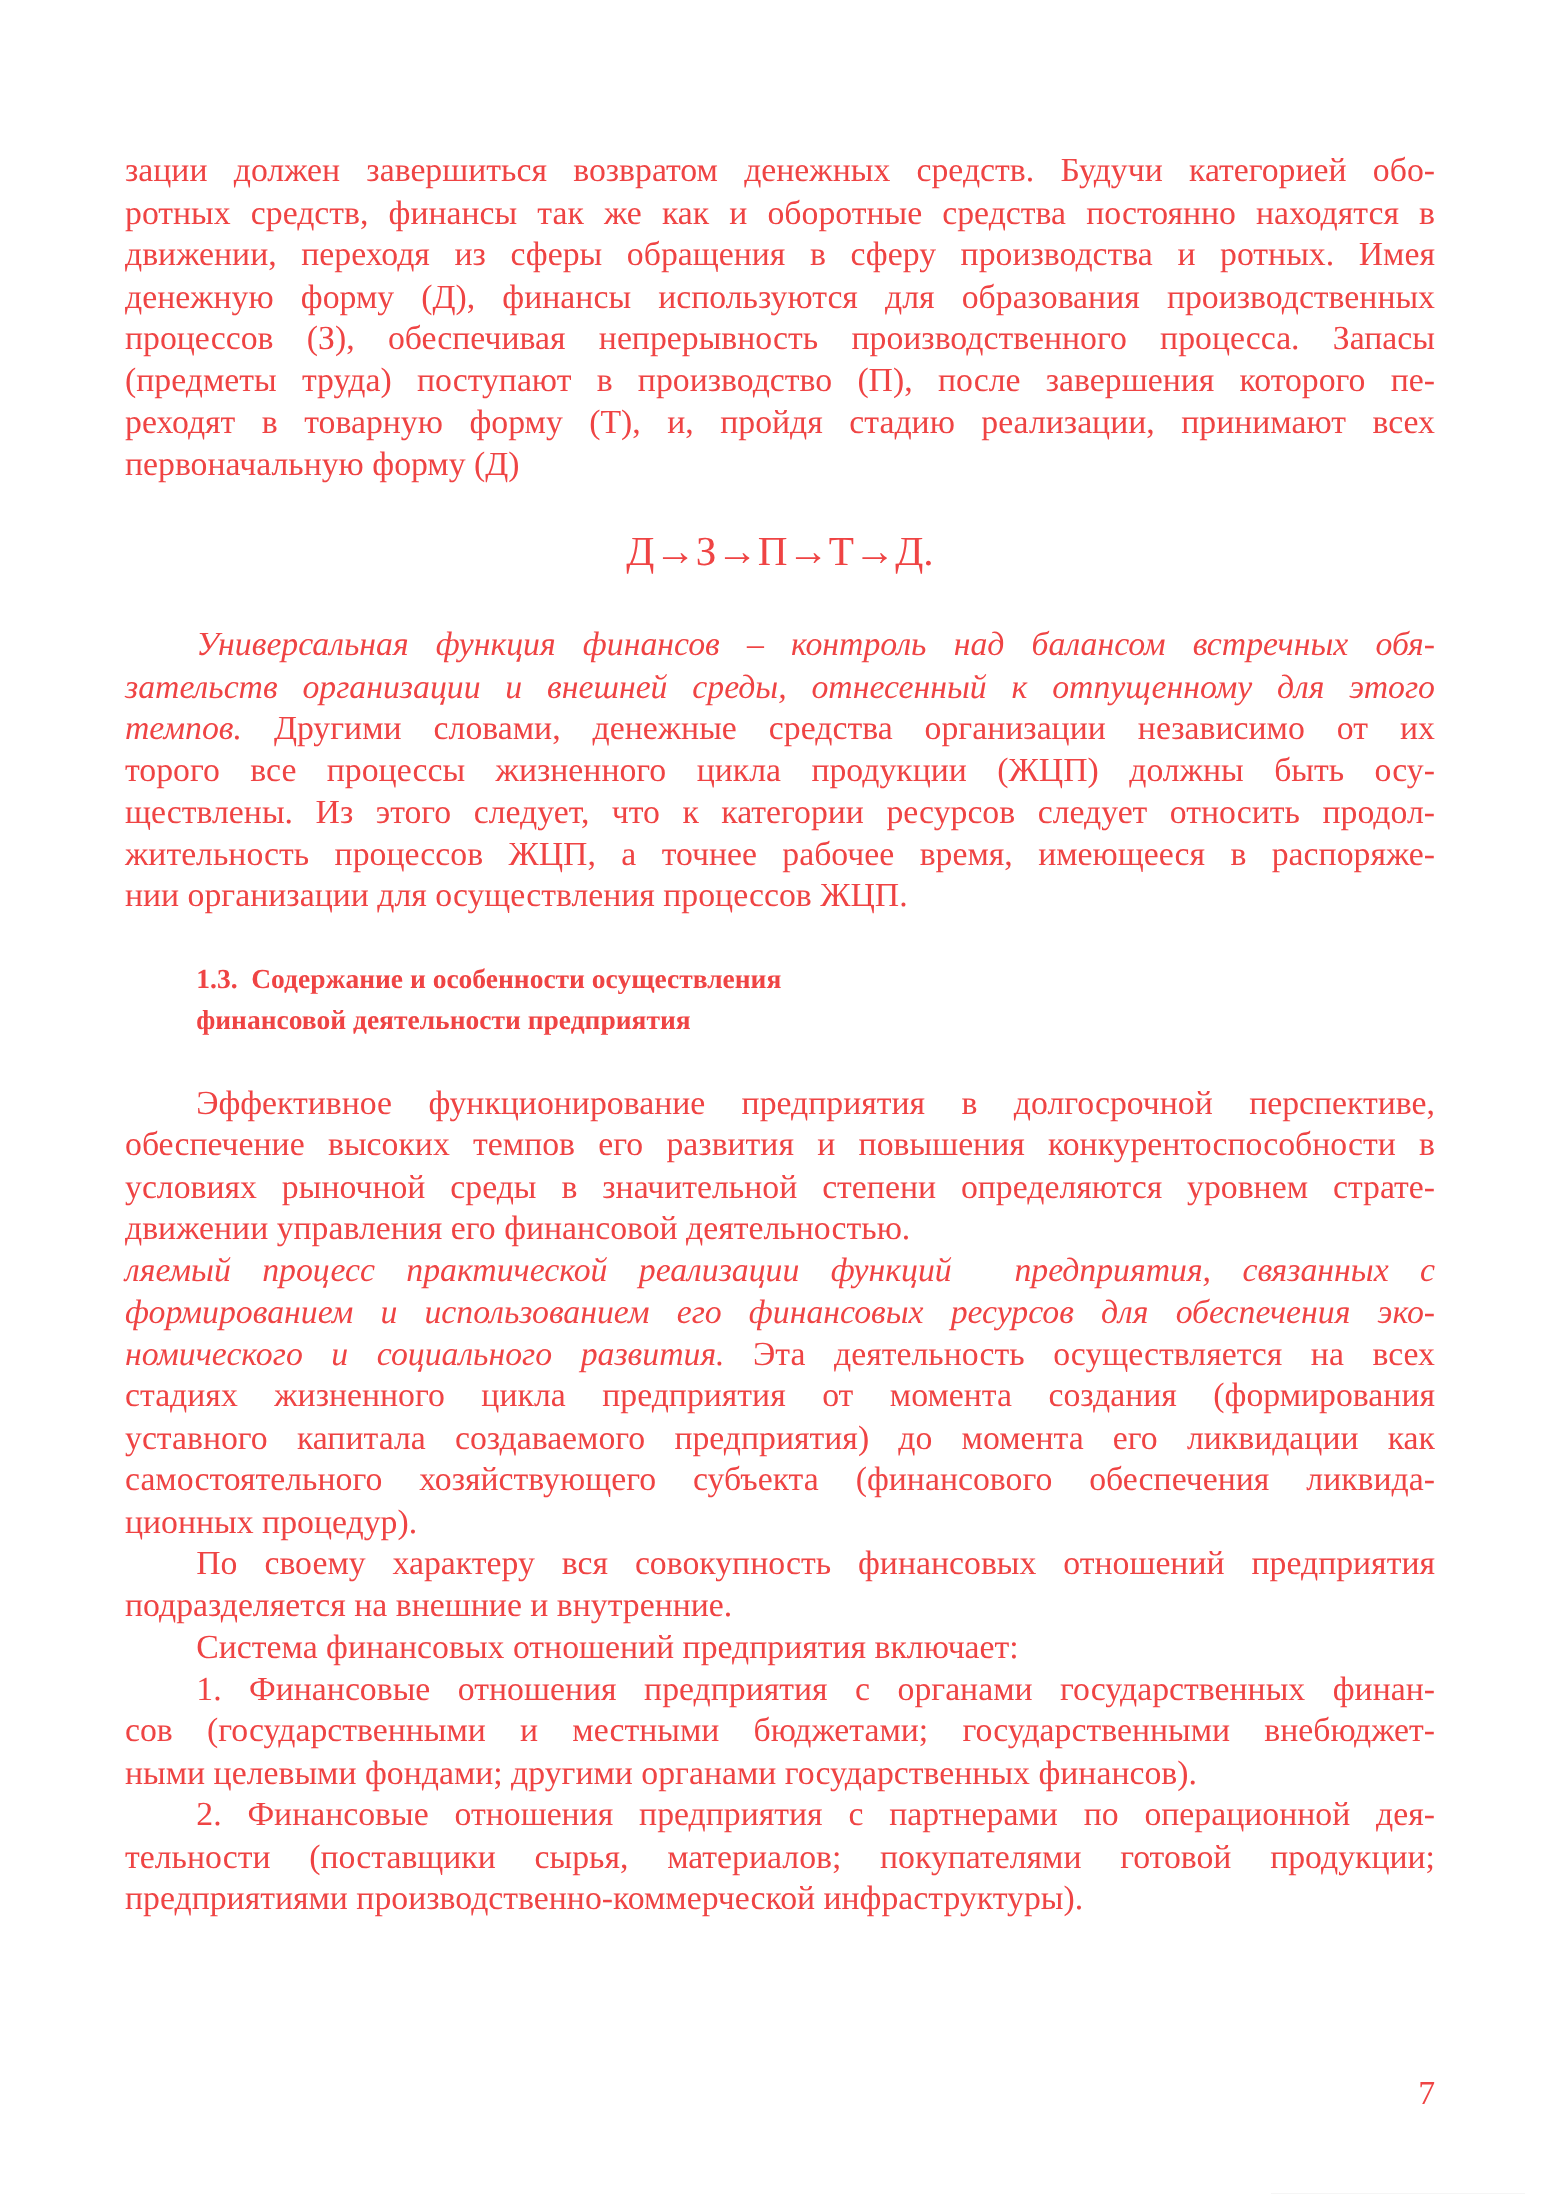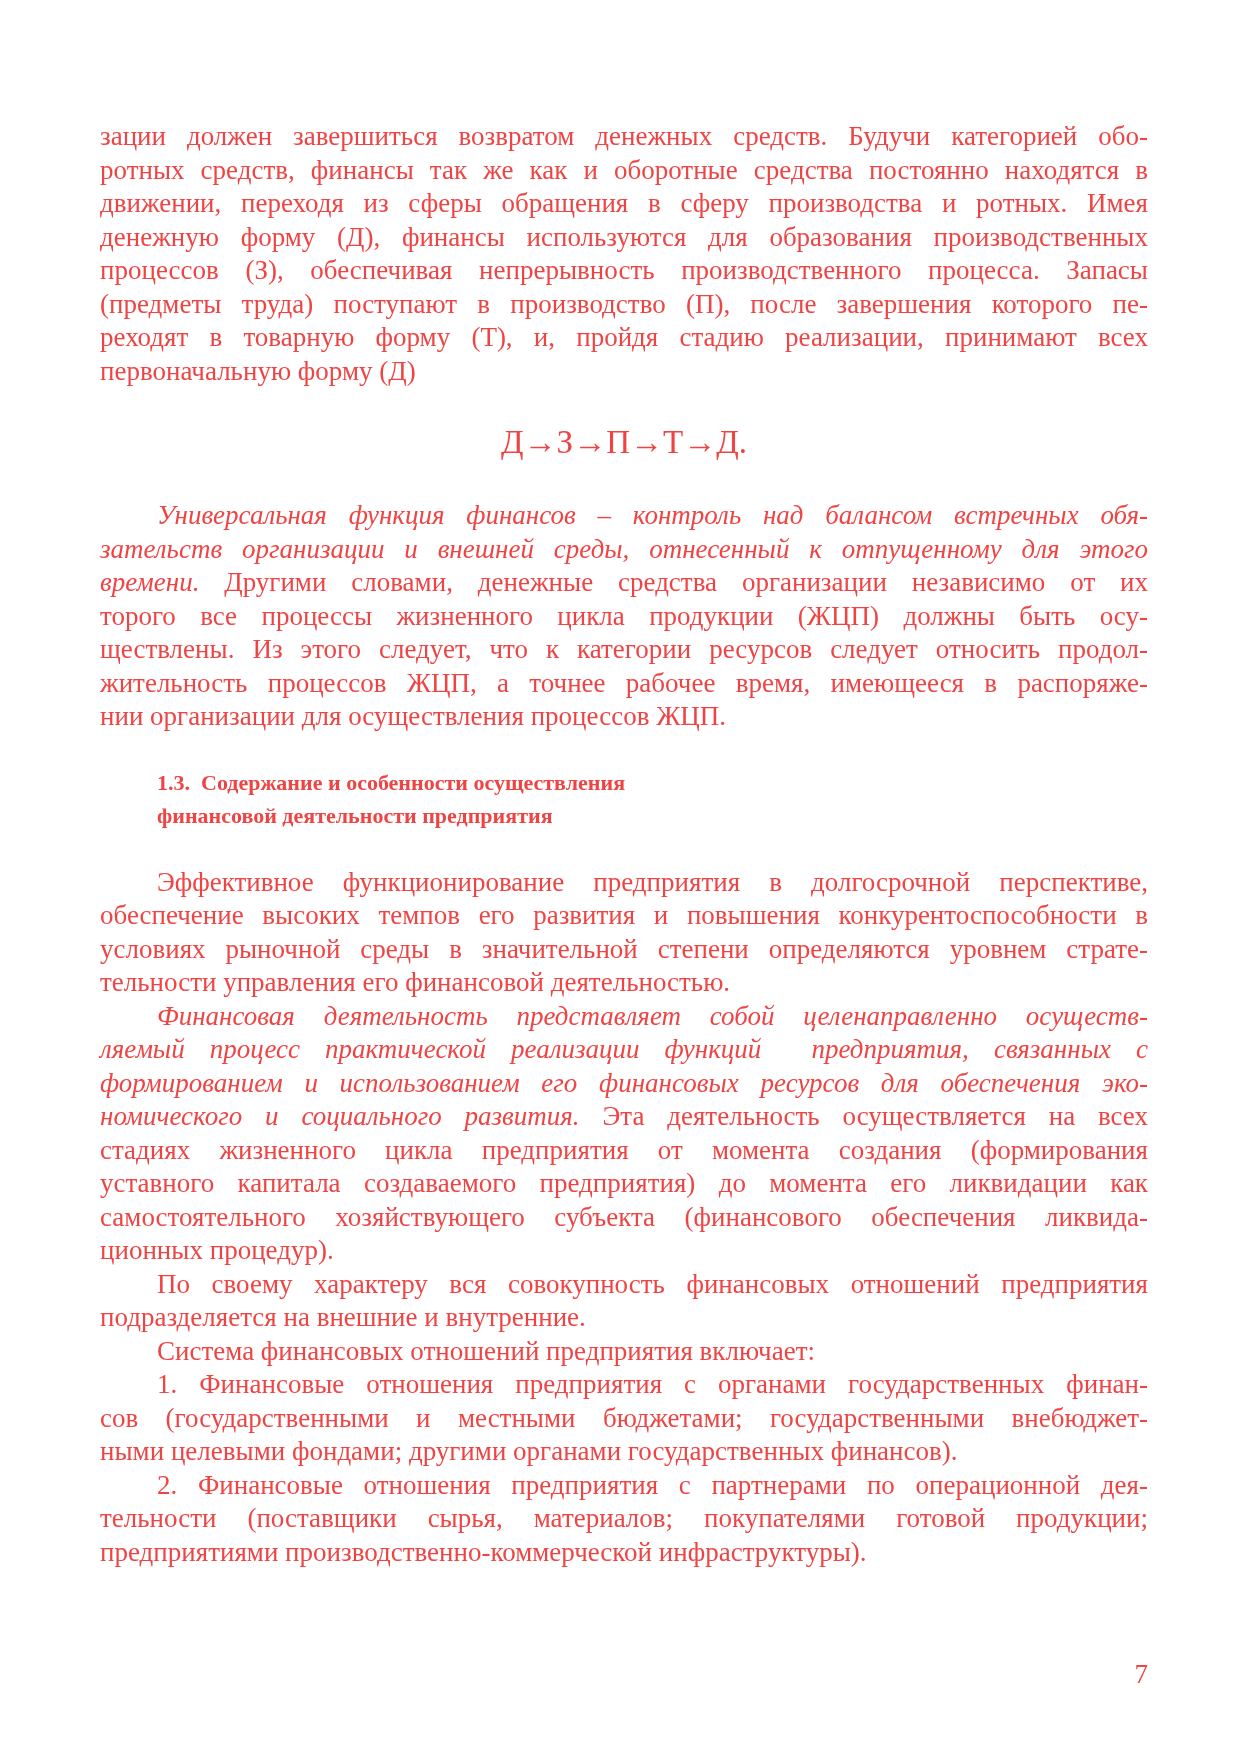--- a/index.html
+++ b/index.html
@@ -66,38 +66,37 @@
         <div class="line jl" data-name="paragraph-money-return-line"><span class="" data-name="text-segment">(предметы труда) поступают в производство (П), после завершения которого пе-</span></div>
         <div class="line jl" data-name="paragraph-money-return-line"><span class="" data-name="text-segment">реходят в товарную форму (Т), и, пройдя стадию реализации, принимают всех</span></div>
         <div class="line" data-name="paragraph-money-return-line"><span class="" data-name="text-segment">первоначальную форму (Д)</span></div>
       </div>
       <div class="block formula" data-name="formula-block">
         <div class="line first" data-name="formula-block-line"><span class="bd" data-name="text-segment">Д→З→П→Т→Д.</span></div>
       </div>
       <div class="block para indent" data-name="paragraph-universal-function">
         <div class="line jl first" data-name="paragraph-universal-function-line"><span class="it" data-name="text-segment">Универсальная функция финансов – контроль над балансом встречных обя-</span></div>
         <div class="line jl" data-name="paragraph-universal-function-line"><span class="it" data-name="text-segment">зательств организации и внешней среды, отнесенный к отпущенному для этого</span></div>
-        <div class="line jl" data-name="paragraph-universal-function-line"><span class="it" data-name="text-segment">времени.</span><span class="" data-name="text-segment"> Другими словами, денежные средства организации независимо от их</span></div>
+        <div class="line jl" data-name="paragraph-universal-function-line"><span class="it" data-name="text-segment">темпов.</span><span class="" data-name="text-segment"> Другими словами, денежные средства организации независимо от их</span></div>
         <div class="line jl" data-name="paragraph-universal-function-line"><span class="" data-name="text-segment">торого все процессы жизненного цикла продукции (ЖЦП) должны быть осу-</span></div>
         <div class="line jl" data-name="paragraph-universal-function-line"><span class="" data-name="text-segment">ществлены. Из этого следует, что к категории ресурсов следует относить продол-</span></div>
         <div class="line jl" data-name="paragraph-universal-function-line"><span class="" data-name="text-segment">жительность процессов ЖЦП, а точнее рабочее время, имеющееся в распоряже-</span></div>
         <div class="line" data-name="paragraph-universal-function-line"><span class="" data-name="text-segment">нии организации для осуществления процессов ЖЦП.</span></div>
       </div>
       <div class="block heading" data-name="section-heading">
         <div class="line first" data-name="section-heading-line"><span class="" data-name="text-segment">1.3.&nbsp; Содержание и особенности осуществления</span></div>
         <div class="line" data-name="section-heading-line"><span class="" data-name="text-segment">финансовой деятельности предприятия</span></div>
       </div>
       <div class="block para indent" data-name="paragraph-effective-functioning">
         <div class="line jl first" data-name="paragraph-effective-functioning-line"><span class="" data-name="text-segment">Эффективное функционирование предприятия в долгосрочной перспективе,</span></div>
         <div class="line jl" data-name="paragraph-effective-functioning-line"><span class="" data-name="text-segment">обеспечение высоких темпов его развития и повышения конкурентоспособности в</span></div>
         <div class="line jl" data-name="paragraph-effective-functioning-line"><span class="" data-name="text-segment">условиях рыночной среды в значительной степени определяются уровнем страте-</span></div>
-        <div class="line" data-name="paragraph-effective-functioning-line"><span class="" data-name="text-segment">тельности управления его финансовой деятельностью.</span></div>
+        <div class="line" data-name="paragraph-effective-functioning-line"><span class="" data-name="text-segment">движении управления его финансовой деятельностью.</span></div>
       </div>
       <div class="block para indent" data-name="paragraph-financial-activity">
-        <div class="line jl first" data-name="paragraph-financial-activity-line"><span class="it" data-name="text-segment">Финансовая деятельность представляет собой целенаправленно осуществ-</span></div>
         <div class="line jl" data-name="paragraph-financial-activity-line"><span class="it" data-name="text-segment">ляемый процесс практической реализации функций&nbsp; предприятия, связанных с</span></div>
         <div class="line jl" data-name="paragraph-financial-activity-line"><span class="it" data-name="text-segment">формированием и использованием его финансовых ресурсов для обеспечения эко-</span></div>
         <div class="line jl" data-name="paragraph-financial-activity-line"><span class="it" data-name="text-segment">номического и социального развития.</span><span class="" data-name="text-segment"> Эта деятельность осуществляется на всех</span></div>
         <div class="line jl" data-name="paragraph-financial-activity-line"><span class="" data-name="text-segment">стадиях жизненного цикла предприятия от момента создания (формирования</span></div>
         <div class="line jl" data-name="paragraph-financial-activity-line"><span class="" data-name="text-segment">уставного капитала создаваемого предприятия) до момента его ликвидации как</span></div>
         <div class="line jl" data-name="paragraph-financial-activity-line"><span class="" data-name="text-segment">самостоятельного хозяйствующего субъекта (финансового обеспечения ликвида-</span></div>
         <div class="line" data-name="paragraph-financial-activity-line"><span class="" data-name="text-segment">ционных процедур).</span></div>
       </div>
       <div class="block para indent" data-name="paragraph-relations-character">
         <div class="line jl first" data-name="paragraph-relations-character-line"><span class="" data-name="text-segment">По своему характеру вся совокупность финансовых отношений предприятия</span></div>

